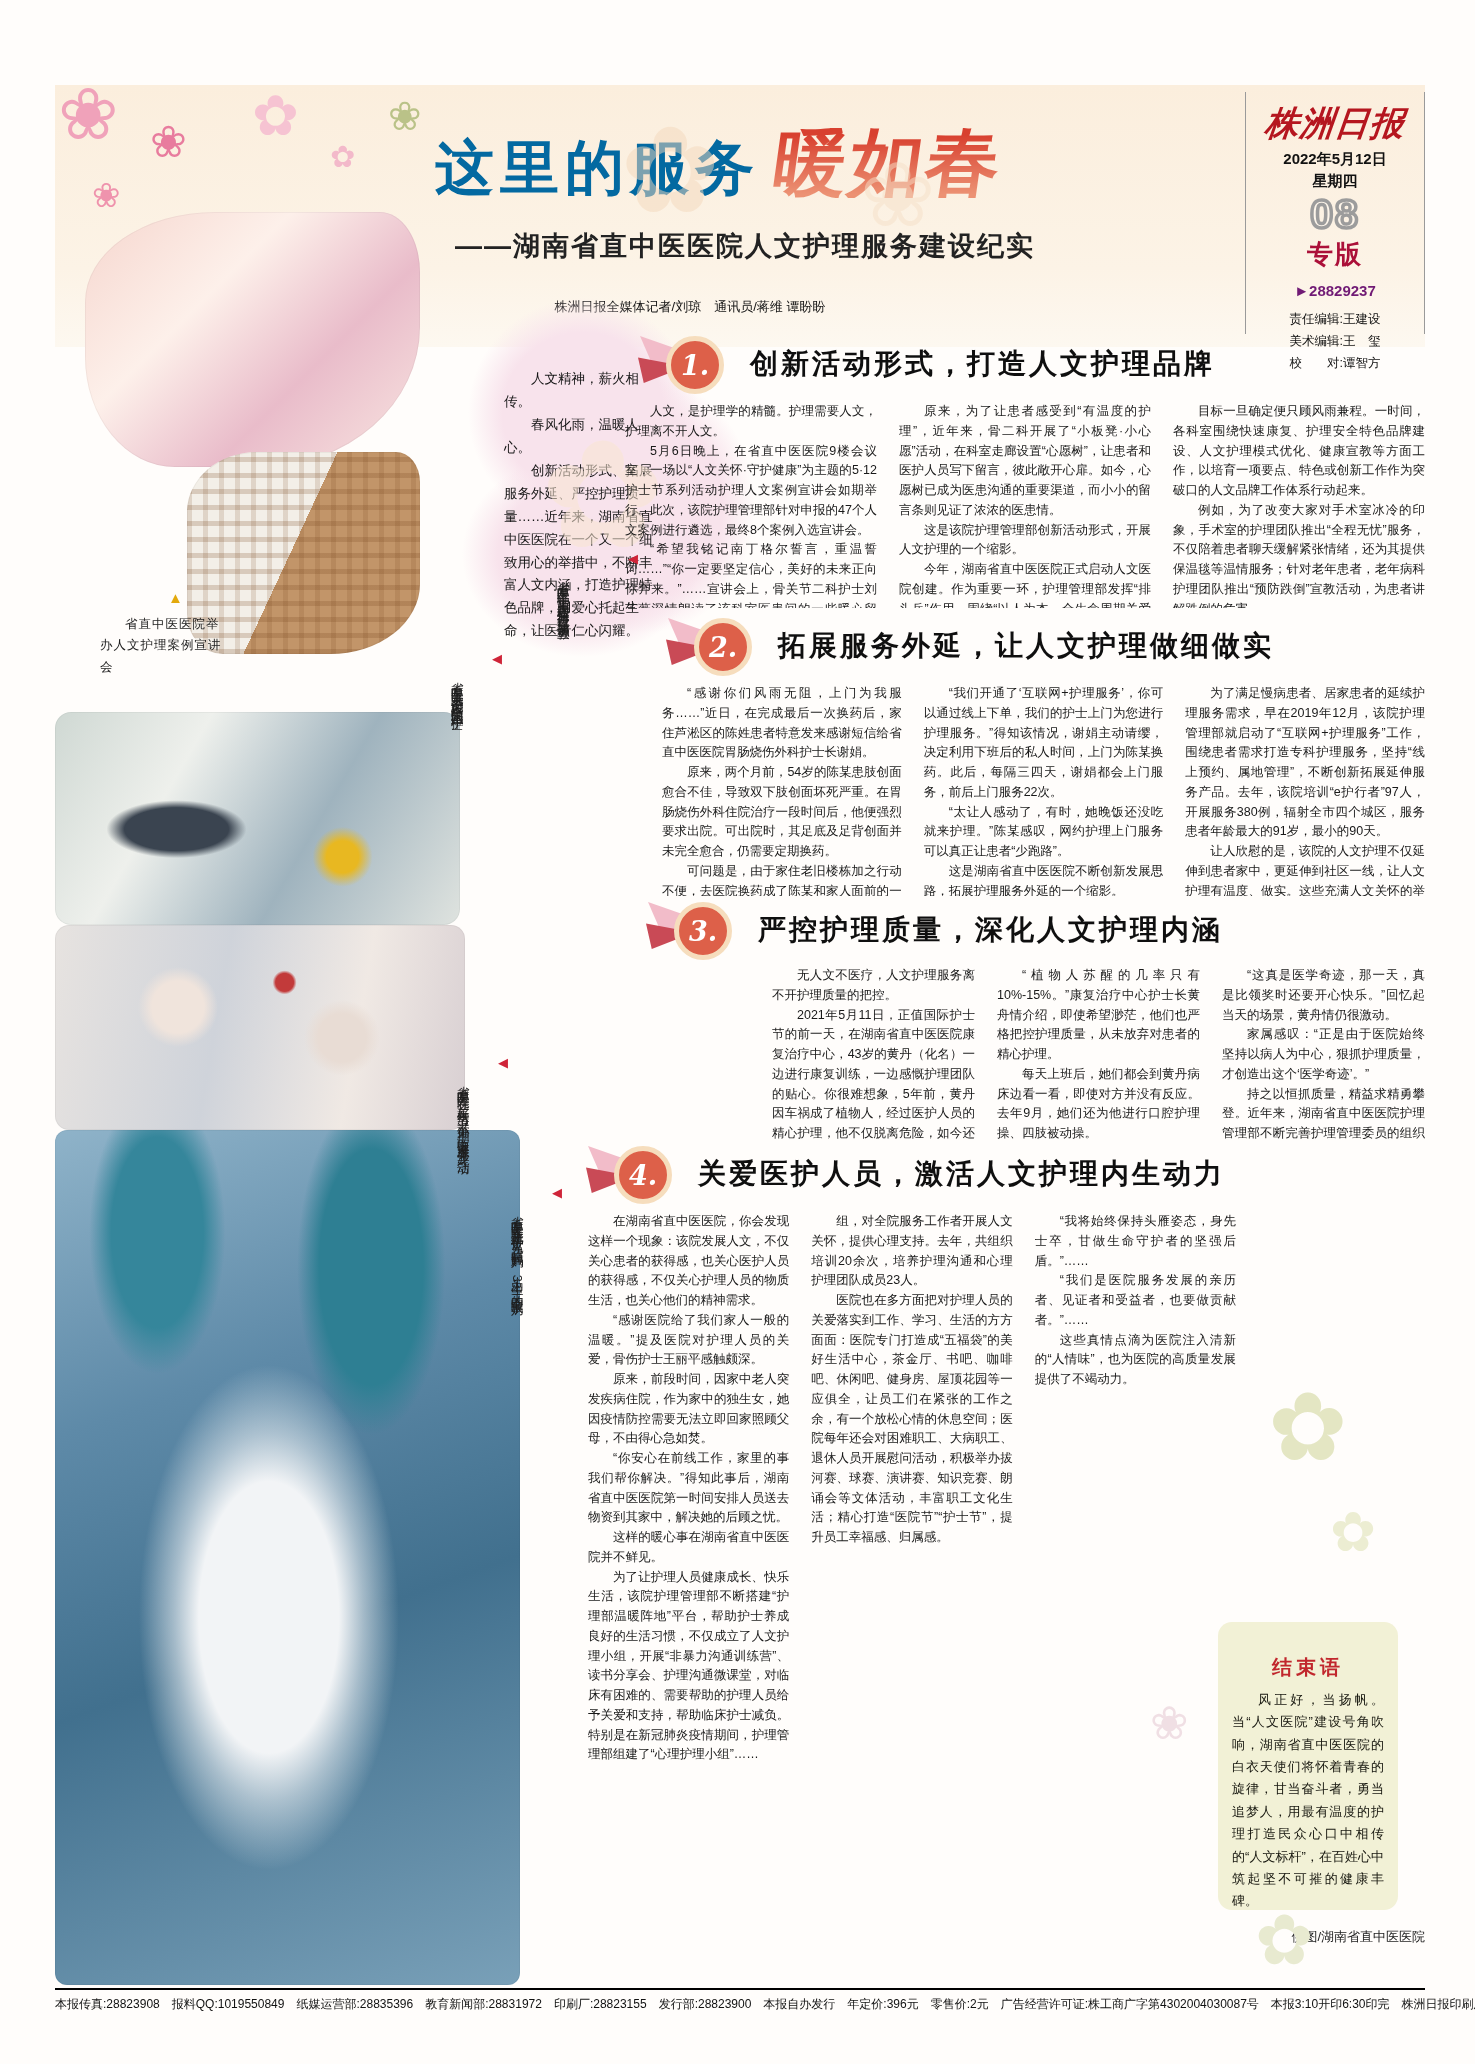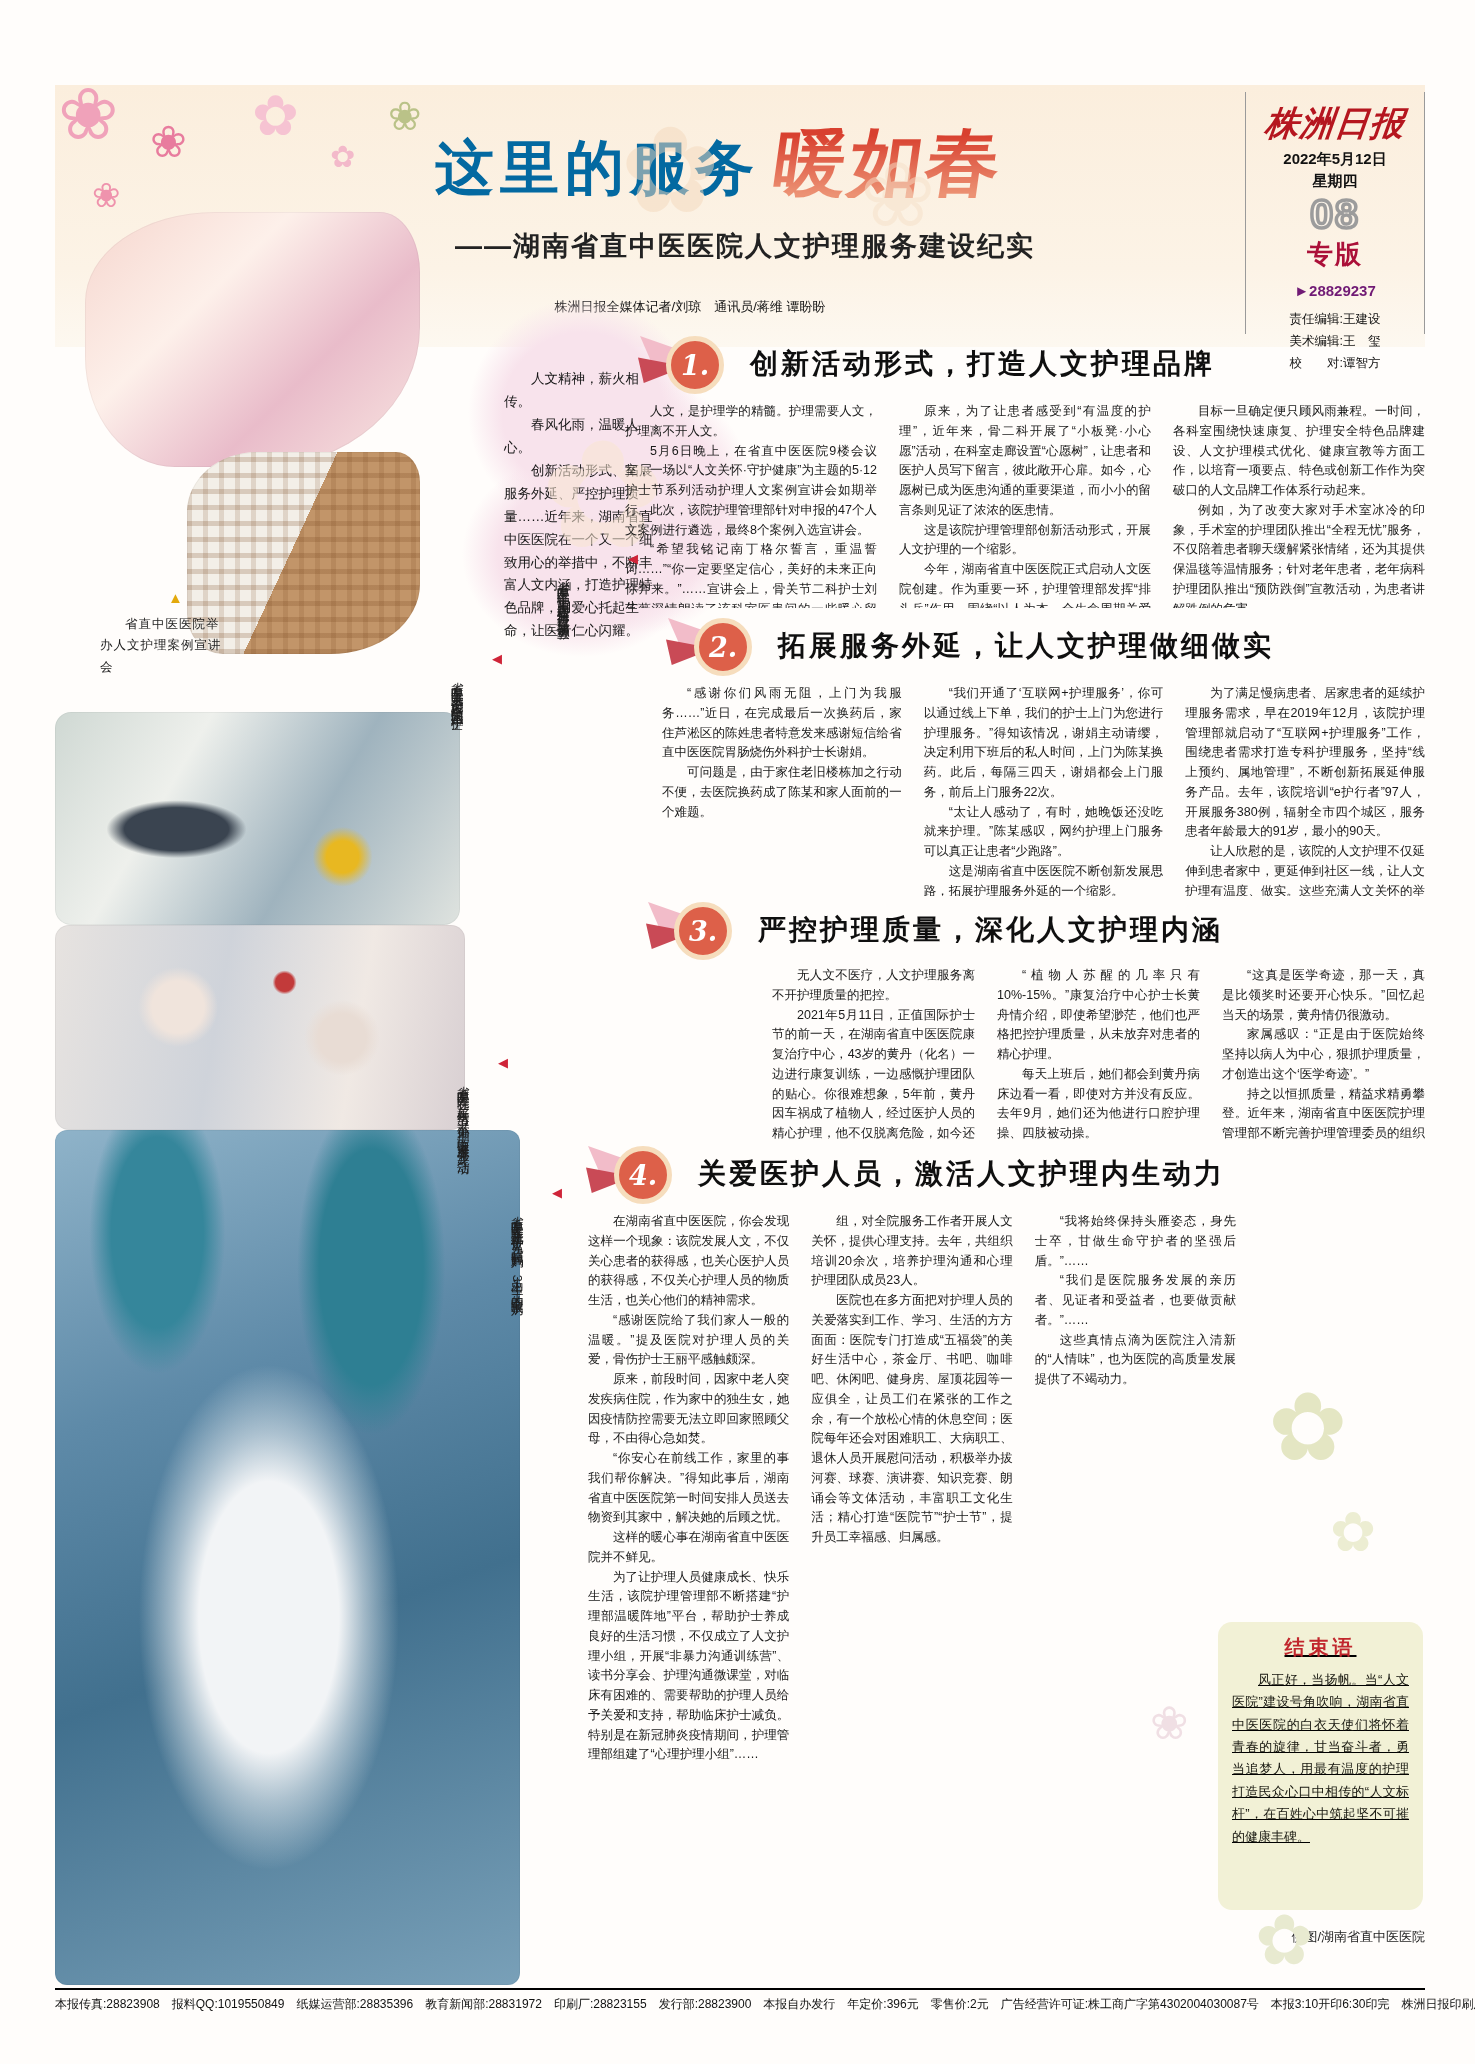--- a/index.html
+++ b/index.html
@@ -86,22 +86,22 @@
   .col{flex:1 1 0;overflow:hidden;}
   .col p{margin:0;font-size:12.5px;line-height:1.58;text-align:justify;text-indent:2em;color:#191919;}
 
   
   #sec0-head{left:640px;top:336px;} #sec0-cols{left:625px;top:402px;width:800px;height:206px;}
   #sec1-head{left:668px;top:618px;} #sec1-cols{left:662px;top:684px;width:763px;height:212px;}
   #sec2-head{left:648px;top:902px;} #sec2-cols{left:772px;top:966px;width:653px;height:174px;}
   #sec3-head{left:588px;top:1146px;} #sec3-cols{left:588px;top:1212px;width:648px;height:742px;}
 
   
-  .conclusion{position:absolute;left:1218px;top:1622px;width:205px;height:288px;background:#f2f1d6;
-    border-radius:14px;box-sizing:border-box;padding:12px 14px;z-index:3;text-decoration:underline;}
+  .conclusion{position:absolute;left:1218px;top:1622px;width:180px;height:288px;background:#f2f1d6;
+    border-radius:14px;box-sizing:border-box;padding:32px 14px;z-index:3;}
   .conclusion h3{margin:0 0 8px;text-align:center;font-size:20px;font-weight:900;color:#c1272d;letter-spacing:4px;}
   .conclusion p{margin:0;font-size:13px;line-height:1.72;text-align:justify;text-indent:2em;color:#17170f;}
   .photo-credit{position:absolute;left:1230px;top:1928px;width:195px;text-align:right;font-size:13px;color:#222;}
 
   
   .footer{position:absolute;left:55px;top:1988px;width:1370px;border-top:2.5px solid #000;padding-top:6px;}
   #footer-line{font-size:12px;color:#111;white-space:nowrap;letter-spacing:0;}
 
   
   .deco{position:absolute;line-height:1;pointer-events:none;z-index:1;}
@@ -215,20 +215,21 @@
           <span class="flag-red"></span>
           <span class="sec-badge">
             <span class="sec-num">2.</span>
           </span>
         </span>
       <span class="sec-title">拓展服务外延，让人文护理做细做实</span>
     </div>
     <div class="sec-cols" id="sec1-cols">
       <div class="col">
           <p>“感谢你们风雨无阻，上门为我服务……”近日，在完成最后一次换药后，家住芦淞区的陈姓患者特意发来感谢短信给省直中医医院胃肠烧伤外科护士长谢娟。</p>
+          <p>原来，两个月前，54岁的陈某患肢创面愈合不佳，导致双下肢创面坏死严重。在胃肠烧伤外科住院治疗一段时间后，他便强烈要求出院。可出院时，其足底及足背创面并未完全愈合，仍需要定期换药。</p>
           <p>可问题是，由于家住老旧楼栋加之行动不便，去医院换药成了陈某和家人面前的一个难题。</p>
         </div>
       <div class="col">
           <p>“我们开通了‘互联网+护理服务’，你可以通过线上下单，我们的护士上门为您进行护理服务。”得知该情况，谢娟主动请缨，决定利用下班后的私人时间，上门为陈某换药。此后，每隔三四天，谢娟都会上门服务，前后上门服务22次。</p>
           <p>“太让人感动了，有时，她晚饭还没吃就来护理。”陈某感叹，网约护理上门服务可以真正让患者“少跑路”。</p>
           <p>这是湖南省直中医医院不断创新发展思路，拓展护理服务外延的一个缩影。</p>
         </div>
       <div class="col">
           <p>为了满足慢病患者、居家患者的延续护理服务需求，早在2019年12月，该院护理管理部就启动了“互联网+护理服务”工作，围绕患者需求打造专科护理服务，坚持“线上预约、属地管理”，不断创新拓展延伸服务产品。去年，该院培训“e护行者”97人，开展服务380例，辐射全市四个城区，服务患者年龄最大的91岁，最小的90天。</p>
           <p>让人欣慰的是，该院的人文护理不仅延伸到患者家中，更延伸到社区一线，让人文护理有温度、做实。这些充满人文关怀的举动，不仅温暖了患者家属的心，更让湖南省直中医医院的护理服务收获了无数“点赞”。</p>

